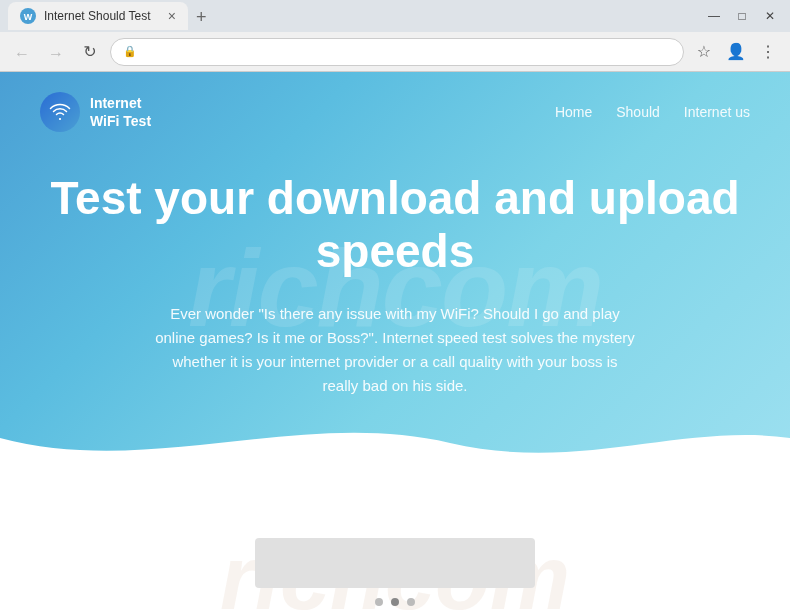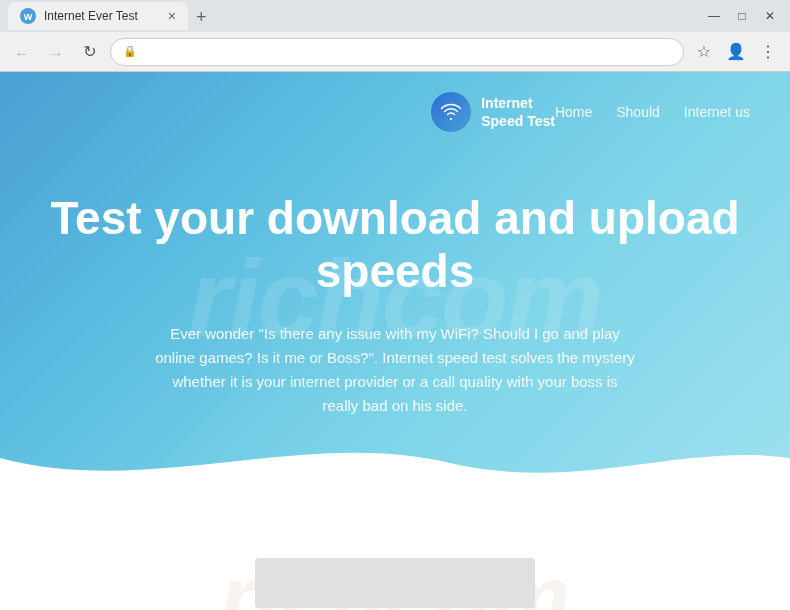--- a/index.html
+++ b/index.html
@@ -149,22 +149,22 @@
       color: rgba(255,255,255,0.12);
       white-space: nowrap;
       pointer-events: none;
       letter-spacing: -2px;
     }
 
     
     .site-nav {
       display: flex;
       align-items: center;
-      justify-content: flex-end;
-      margin-bottom: 60px;
+      justify-content: space-between;
+      margin-bottom: 40px;
     }
     .site-logo {
       display: flex;
       align-items: center;
       gap: 10px;
     }
     .logo-icon {
       width: 40px;
       height: 40px;
       border-radius: 50%;
@@ -280,21 +280,21 @@
 <div class="browser-window">
 
   <div class="title-bar">
     <div class="tab-bar">
       <div class="tab-active">
 
         <svg width="16" height="16" viewBox="0 0 16 16">
           <circle cx="8" cy="8" r="8" fill="#4a9fd4"></circle>
           <text x="8" y="12" text-anchor="middle" fill="white" font-size="9" font-weight="bold">W</text>
         </svg>
-        <span>Internet Ever Test</span>
+        <span>Internet Should Test</span>
         <span class="tab-close">×</span>
       </div>
       <button class="tab-new">+</button>
     </div>
     <div class="window-controls">
       <button class="win-btn">—</button>
       <button class="win-btn">□</button>
       <button class="win-btn close">✕</button>
     </div>
   </div>
@@ -326,21 +326,21 @@
           <div class="logo-icon">
             <svg width="24" height="24" viewBox="0 0 24 24" fill="none">
               <path d="M12 18c.55 0 1 .45 1 1s-.45 1-1 1-1-.45-1-1 .45-1 1-1z" fill="white"></path>
               <path d="M8.5 14.5c.95-.95 2.25-1.5 3.5-1.5s2.55.55 3.5 1.5" stroke="white" stroke-width="1.5" fill="none" stroke-linecap="round"></path>
               <path d="M5.5 11.5C7.3 9.7 9.5 8.8 12 8.8s4.7.9 6.5 2.7" stroke="white" stroke-width="1.5" fill="none" stroke-linecap="round"></path>
               <path d="M2.5 8.5C5.1 5.9 8.4 4.5 12 4.5s6.9 1.4 9.5 4" stroke="white" stroke-width="1.5" fill="none" stroke-linecap="round"></path>
             </svg>
           </div>
           <div class="logo-text">
             <div>Internet</div>
-            <div>Speed Test</div>
+            <div>WiFi Test</div>
           </div>
         </div>
         <nav class="site-nav-links">
           <a href="#" class="site-nav-link">Home</a>
           <a href="#" class="site-nav-link">Should</a>
           <a href="#" class="site-nav-link">Internet us</a>
         </nav>
       </div>
 
       <div class="hero-content">

